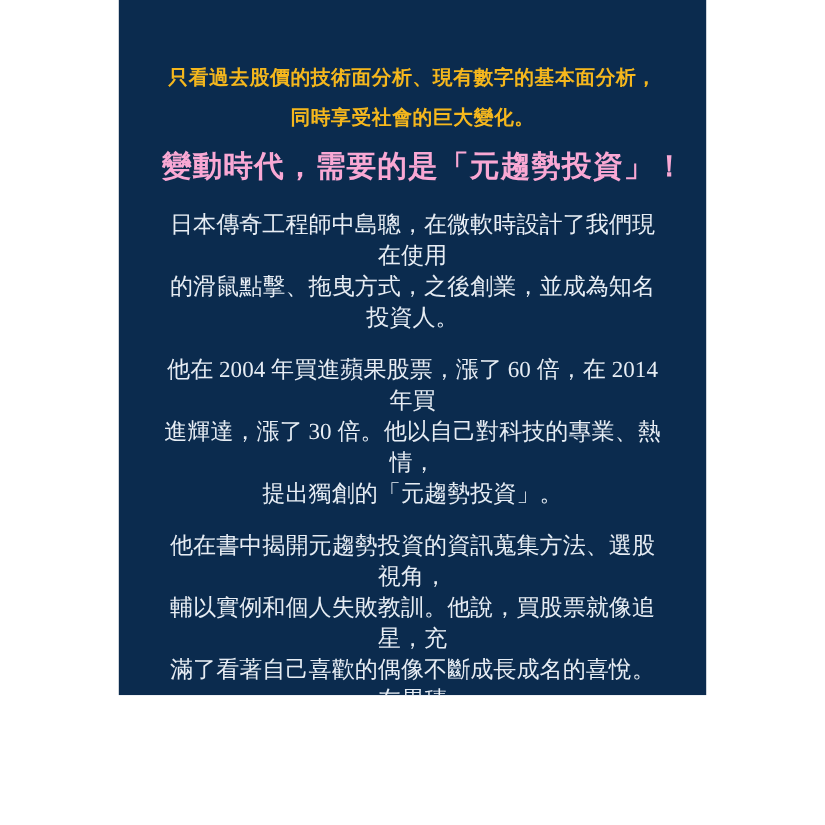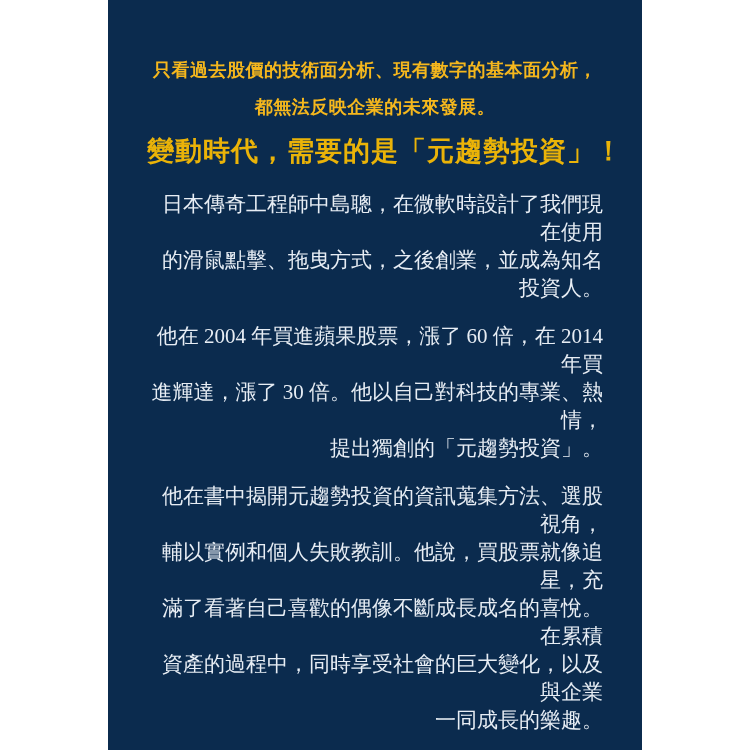--- a/index.html
+++ b/index.html
@@ -3,21 +3,21 @@
 <meta charset="utf-8">
 <style>
   html, body {
     margin: 0;
     padding: 0;
     background: #ffffff;
   }
   .canvas {
     position: relative;
     width: 750px;
-    height: 750px;
+    height: 632px;
     background: #ffffff;
     overflow: hidden;
     font-family: "Liberation Sans", sans-serif;
   }
   .panel {
     position: absolute;
     left: 108px;
     top: 0;
     width: 534px;
     height: 750px;
@@ -34,50 +34,50 @@
     color: #f5b71d;
     font-weight: bold;
     font-size: 18px;
     line-height: 37px;
     letter-spacing: 0.5px;
     white-space: nowrap;
   }
   .headline {
     margin-top: 4px;
     text-align: center;
-    color: #eab308;
+    color: #f9a8d4;
     font-weight: bold;
     font-size: 27px;
     line-height: 42px;
     letter-spacing: 1px;
     white-space: nowrap;
   }
   .body-copy {
     margin-top: 18px;
   }
   .para {
     font-family: "Liberation Serif", serif;
     color: #e7edf4;
     font-size: 21px;
     line-height: 28px;
     margin: 0 0 20px 0;
     white-space: pre-line;
-    text-align: right;
+    text-align: center;
   }
 </style>
 </head>
 <body>
 
 <div class="canvas">
   <div class="panel">
     <div class="content">
 
       <div class="lead">
         <div class="lead-line">只看過去股價的技術面分析、現有數字的基本面分析，</div>
-        <div class="lead-line">都無法反映企業的未來發展。</div>
+        <div class="lead-line">同時享受社會的巨大變化。</div>
       </div>
 
       <div class="headline">變動時代，需要的是「元趨勢投資」！</div>
 
       <div class="body-copy">
         <p class="para">日本傳奇工程師中島聰，在微軟時設計了我們現在使用
 的滑鼠點擊、拖曳方式，之後創業，並成為知名投資人。</p>
         <p class="para">他在 2004 年買進蘋果股票，漲了 60 倍，在 2014 年買
 進輝達，漲了 30 倍。他以自己對科技的專業、熱情，
 提出獨創的「元趨勢投資」。</p>

